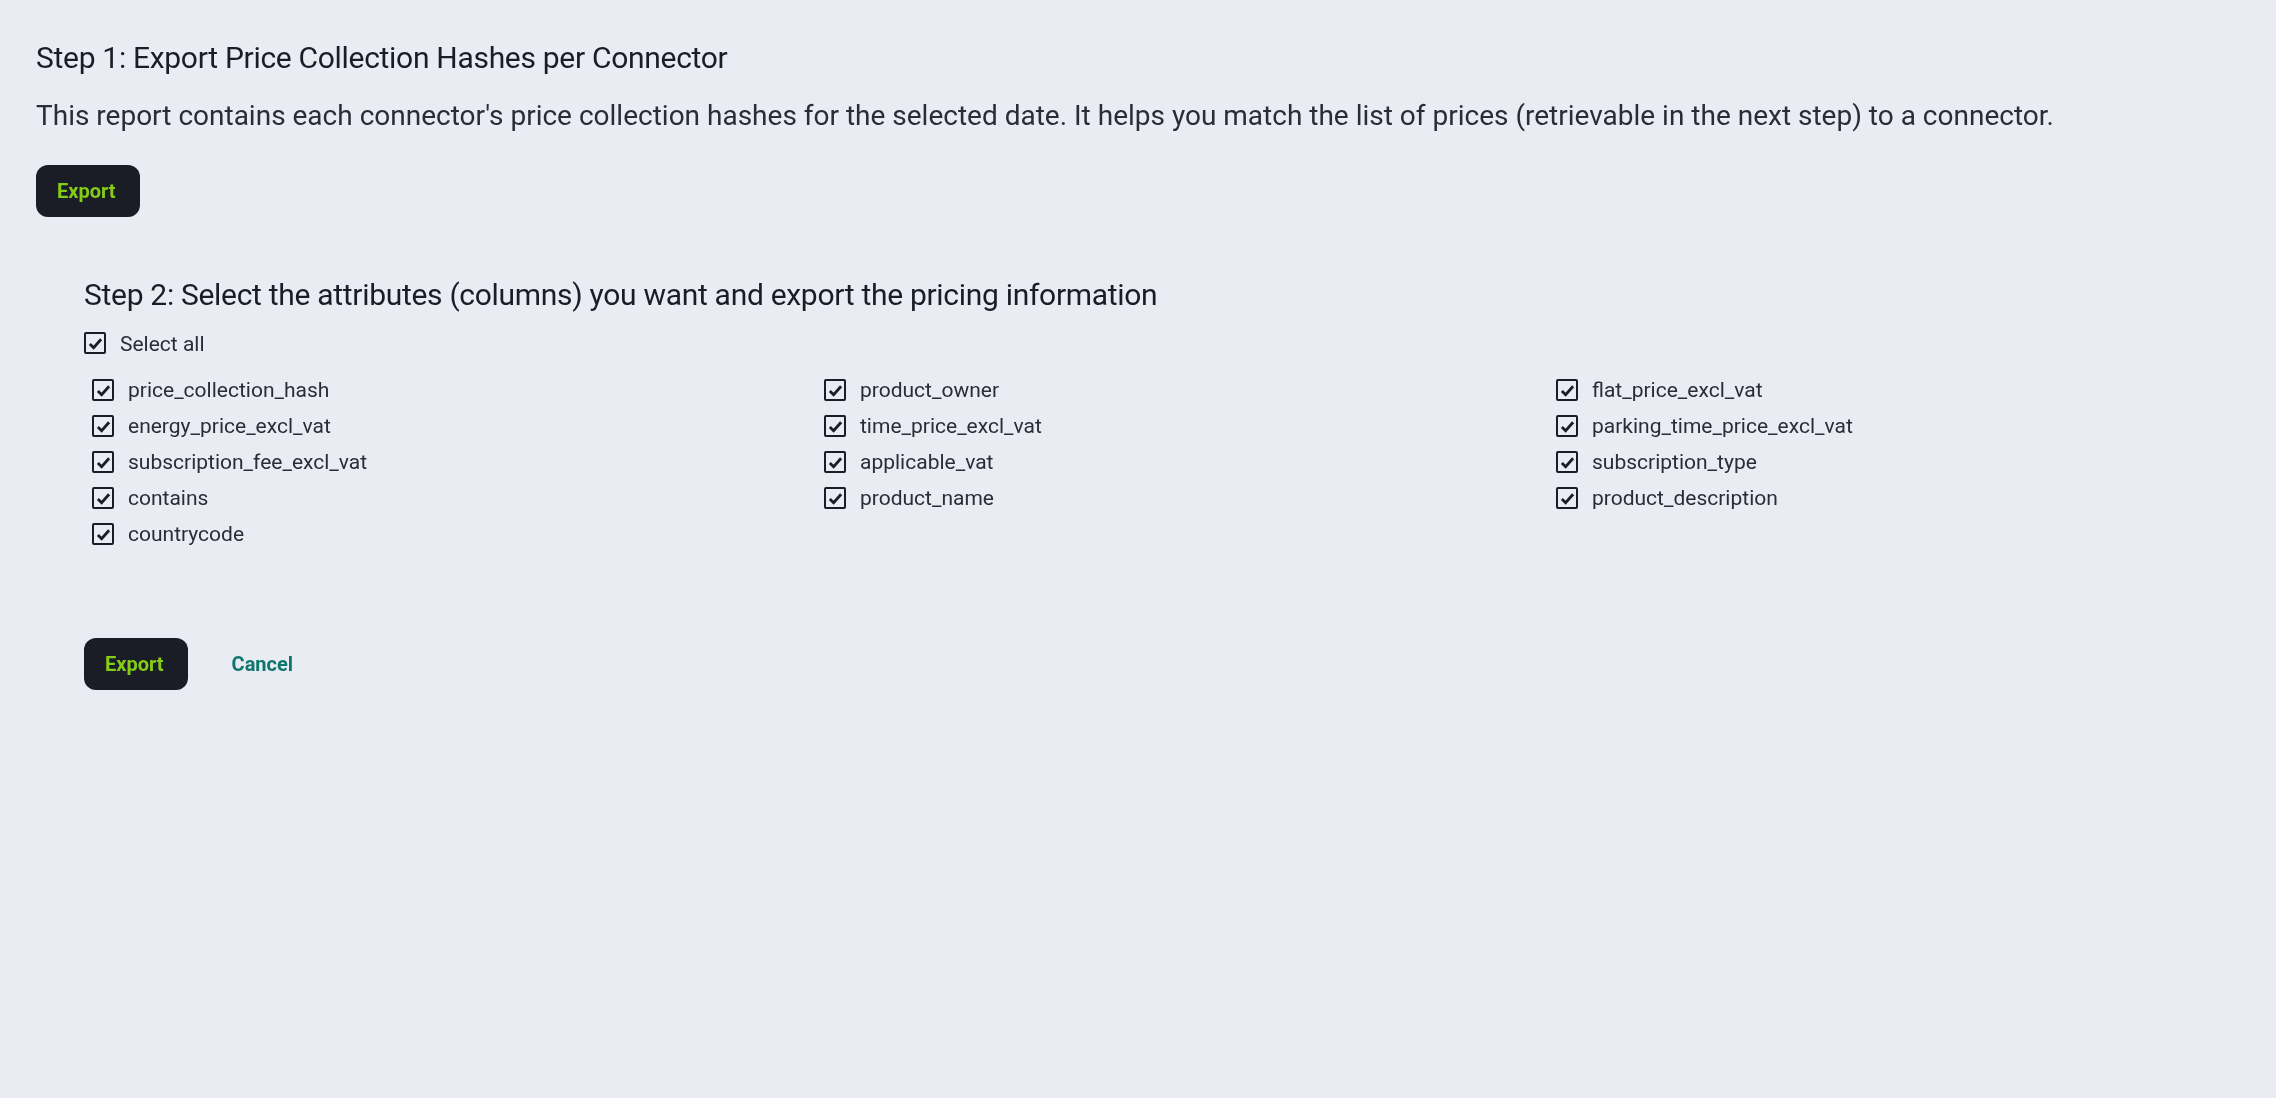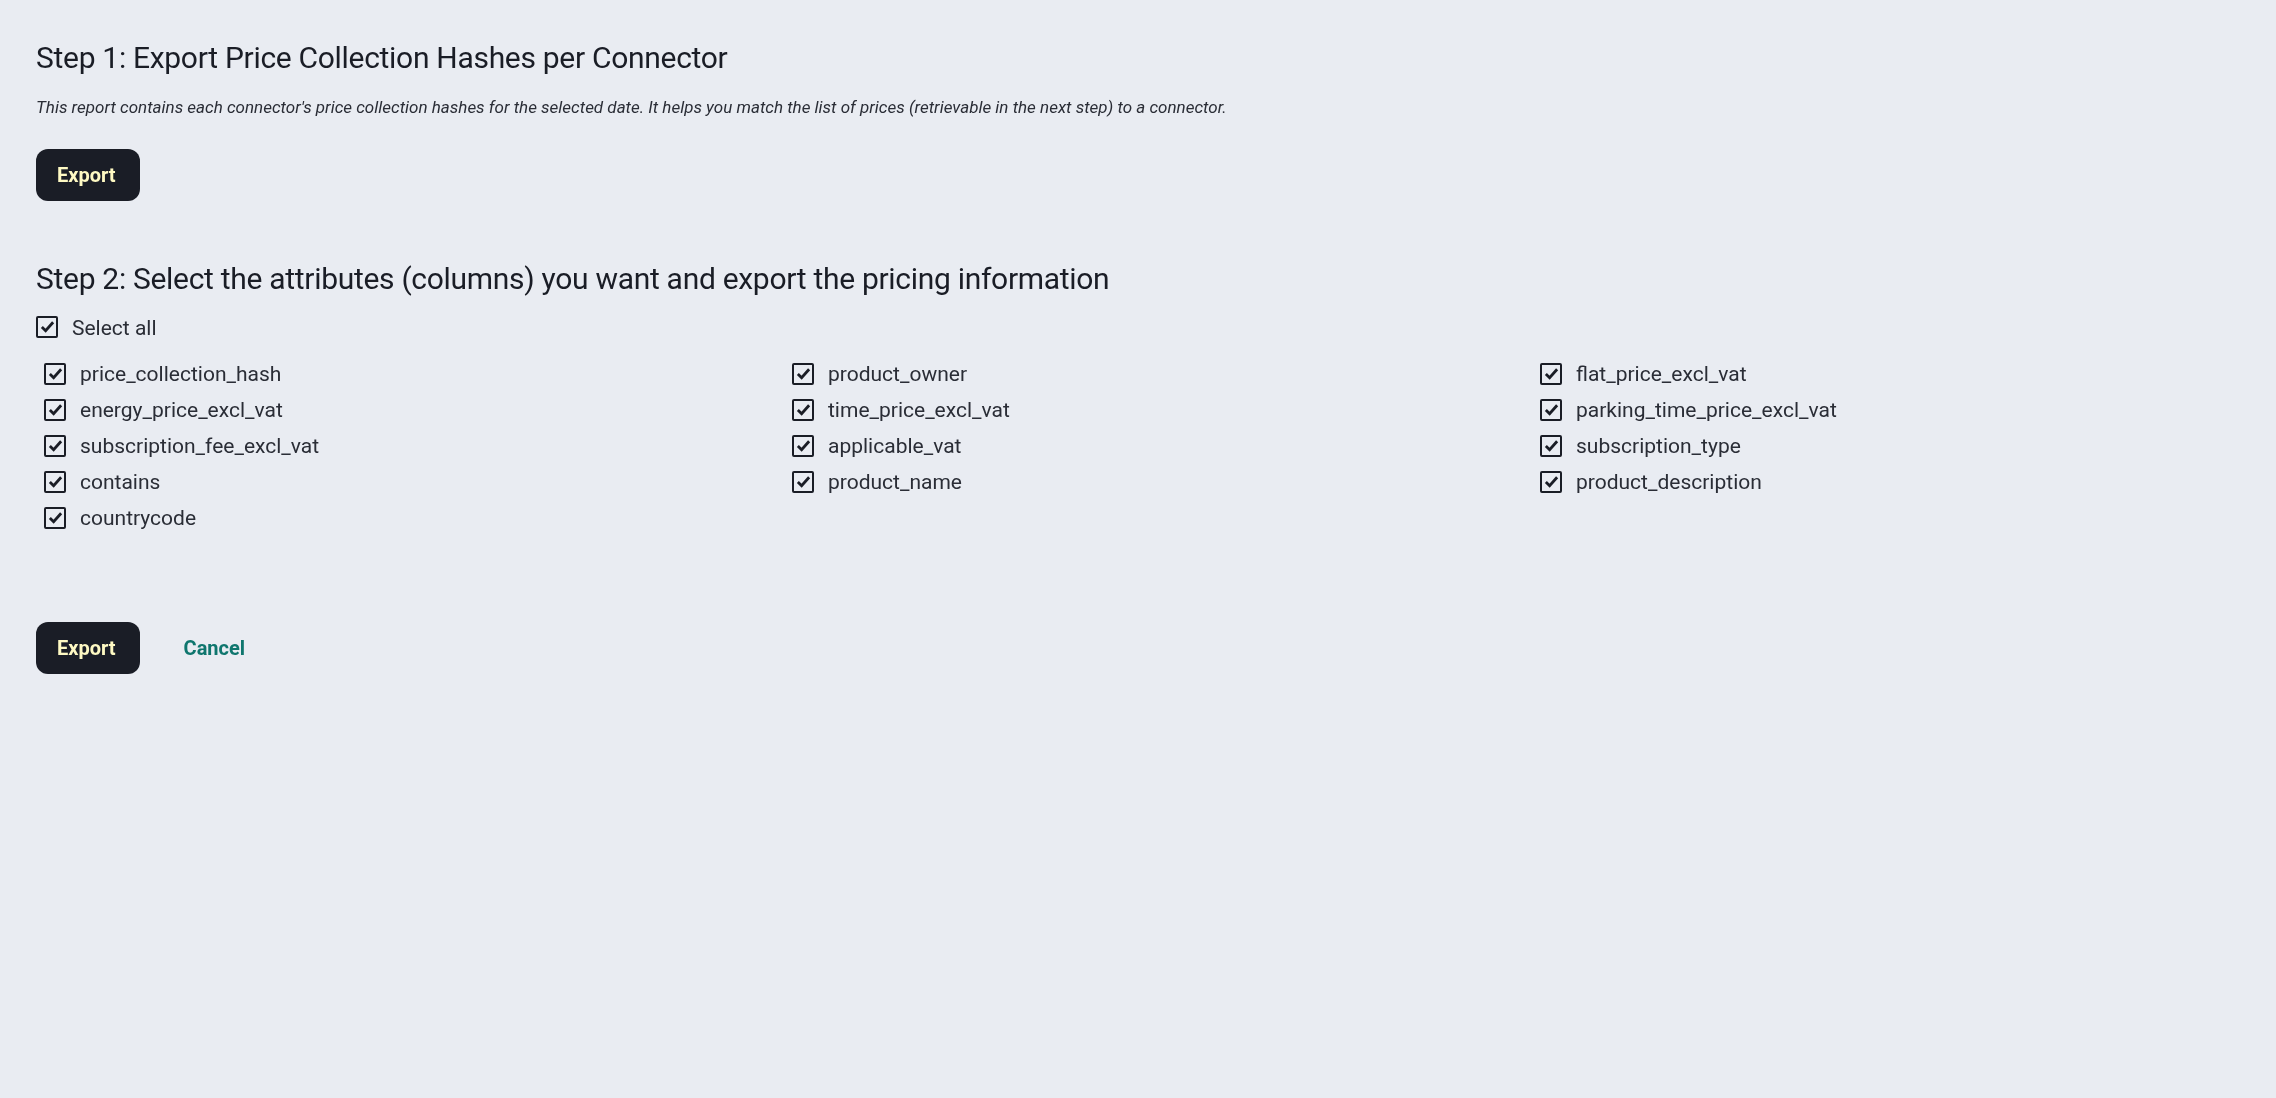--- a/index.html
+++ b/index.html
@@ -14,50 +14,50 @@
       color: #1a1d26;
     }
     h2 {
       font-size: 30px;
       font-weight: 400;
       color: #1a1d26;
       margin-bottom: 20px;
       letter-spacing: -0.3px;
     }
     .description {
-      font-size: 17px;
+      font-size: 28px;
       color: #2a2d36;
       line-height: 1.5;
       margin-bottom: 28px;
-      font-style: italic;
     }
     .btn {
       display: inline-flex;
       align-items: center;
       justify-content: center;
       font-size: 20px;
       font-weight: 700;
       border-radius: 12px;
       padding: 14px 24px;
       cursor: pointer;
       border: none;
       font-family: inherit;
     }
     .btn-primary {
       background-color: #1a1d26;
-      color: #fef9c3;
+      color: #84cc16;
       padding-left: 21px;
     }
     .btn-ghost {
       background: transparent;
       color: #0f766e;
       padding: 14px 16px;
     }
     .section-gap {
       margin-top: 60px;
+      margin-left: 48px;
     }
     .select-all-row {
       display: flex;
       align-items: flex-start;
       gap: 14px;
       margin-bottom: 20px;
     }
     .checkbox {
       width: 22px;
       height: 22px;

